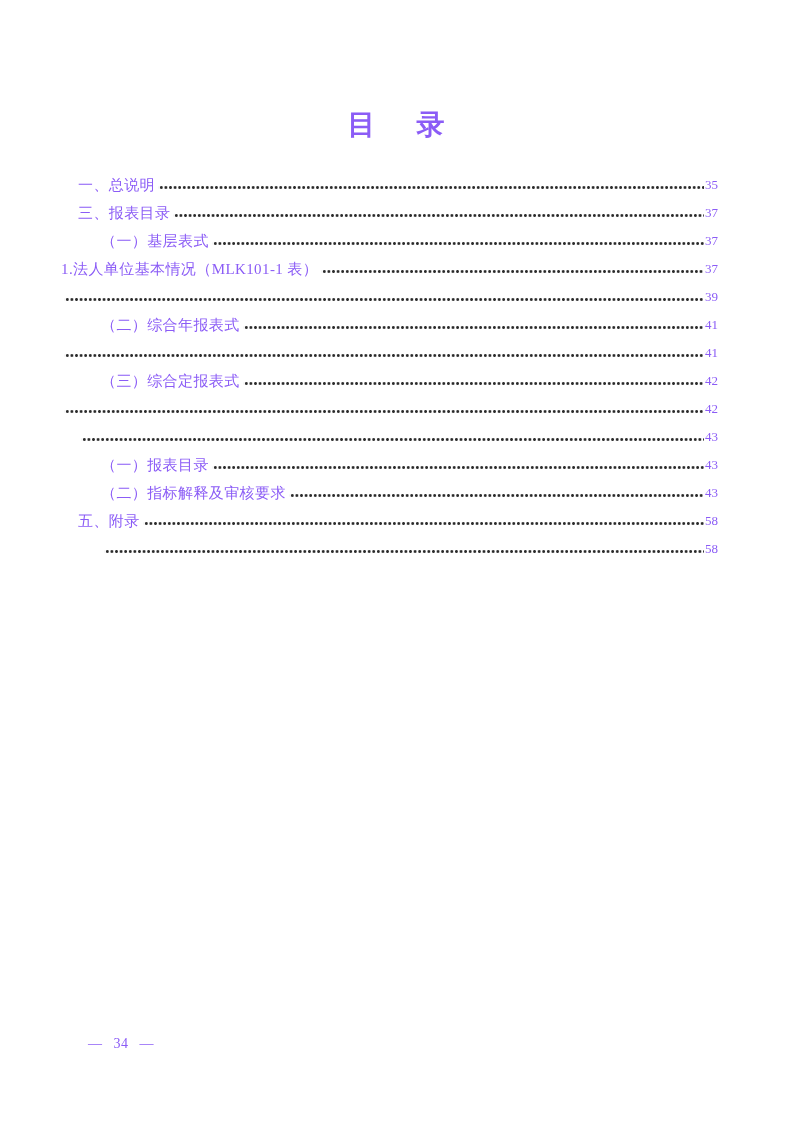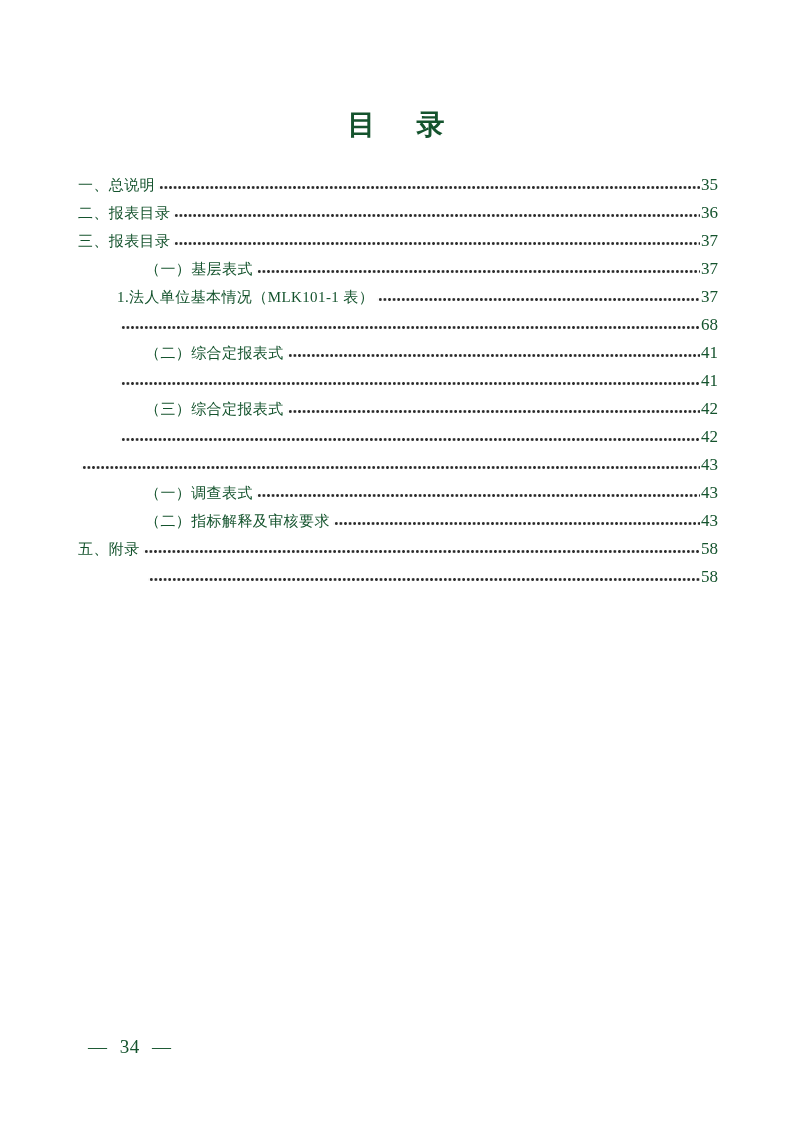--- a/index.html
+++ b/index.html
@@ -6,21 +6,21 @@
     margin: 0;
     padding: 0;
     background: #ffffff;
   }
   .page {
     position: relative;
     width: 793px;
     height: 1122px;
     background: #ffffff;
     font-family: "Liberation Serif", "DejaVu Serif", serif;
-    color: #14532d;
+    color: #8b5cf6;
     overflow: hidden;
   }
   .title {
     position: absolute;
     top: 106px;
     left: 0;
     width: 100%;
     margin: 0;
     text-align: center;
     font-size: 28px;
@@ -34,67 +34,62 @@
     left: 0;
     right: 75px;
   }
   .toc-row {
     display: flex;
     align-items: center;
     height: 28px;
     font-size: 15px;
   }
   .toc-row.level-0 { padding-left: 78px; }
-  .toc-row.level-1 { padding-left: 101px; margin-left: 44px; }
-  .toc-row.level-2 { padding-left: 117px; }
+  .toc-row.level-1 { padding-left: 101px; }
+  .toc-row.level-2 { padding-left: 61px; }
   .toc-label {
     white-space: nowrap;
     letter-spacing: 0.4px;
     text-align: right;
   }
   .toc-leader {
     flex: 1 1 auto;
     min-width: 10px;
     height: 100%;
     margin: 0 1px 0 3px;
     background-image: radial-gradient(circle, #2b2b2b 1.1px, transparent 1.6px);
     background-size: 4.6px 4.6px;
     background-repeat: repeat-x;
     background-position: 1px calc(50% + 2px);
   }
   .toc-page {
     white-space: nowrap;
-    font-size: 17px;
+    font-size: 13px;
   }
   .footer {
     position: absolute;
     left: 88px;
     top: 1036px;
-    font-size: 19px;
+    font-size: 14px;
     letter-spacing: 0.5px;
     word-spacing: 7px;
   }
 </style>
 </head>
 <body>
 
 <div class="page">
   <h1 class="title">目 录</h1>
   <div class="toc">
   <div class="toc-row level-0">
     <span class="toc-label">一、总说明</span>
     <span class="toc-leader"></span>
     <span class="toc-page">35</span>
   </div>
 
-  <div class="toc-row level-0">
-    <span class="toc-label">二、报表目录</span>
-    <span class="toc-leader"></span>
-    <span class="toc-page">36</span>
-  </div>
 
   <div class="toc-row level-0">
     <span class="toc-label">三、报表目录</span>
     <span class="toc-leader"></span>
     <span class="toc-page">37</span>
   </div>
 
   <div class="toc-row level-1">
     <span class="toc-label">（一）基层表式</span>
     <span class="toc-leader"></span>
@@ -102,25 +97,25 @@
   </div>
 
   <div class="toc-row level-2">
     <span class="toc-label">1.法人单位基本情况（MLK101-1 表）</span>
     <span class="toc-leader"></span>
     <span class="toc-page">37</span>
   </div>
 
   <div class="toc-row level-2">
     <span class="toc-leader"></span>
-    <span class="toc-page">68</span>
+    <span class="toc-page">39</span>
   </div>
 
   <div class="toc-row level-1">
-    <span class="toc-label">（二）综合定报表式</span>
+    <span class="toc-label">（二）综合年报表式</span>
     <span class="toc-leader"></span>
     <span class="toc-page">41</span>
   </div>
 
   <div class="toc-row level-2">
     <span class="toc-leader"></span>
     <span class="toc-page">41</span>
   </div>
 
   <div class="toc-row level-1">
@@ -133,21 +128,21 @@
     <span class="toc-leader"></span>
     <span class="toc-page">42</span>
   </div>
 
   <div class="toc-row level-0">
     <span class="toc-leader"></span>
     <span class="toc-page">43</span>
   </div>
 
   <div class="toc-row level-1">
-    <span class="toc-label">（一）调查表式</span>
+    <span class="toc-label">（一）报表目录</span>
     <span class="toc-leader"></span>
     <span class="toc-page">43</span>
   </div>
 
   <div class="toc-row level-1">
     <span class="toc-label">（二）指标解释及审核要求</span>
     <span class="toc-leader"></span>
     <span class="toc-page">43</span>
   </div>
 

